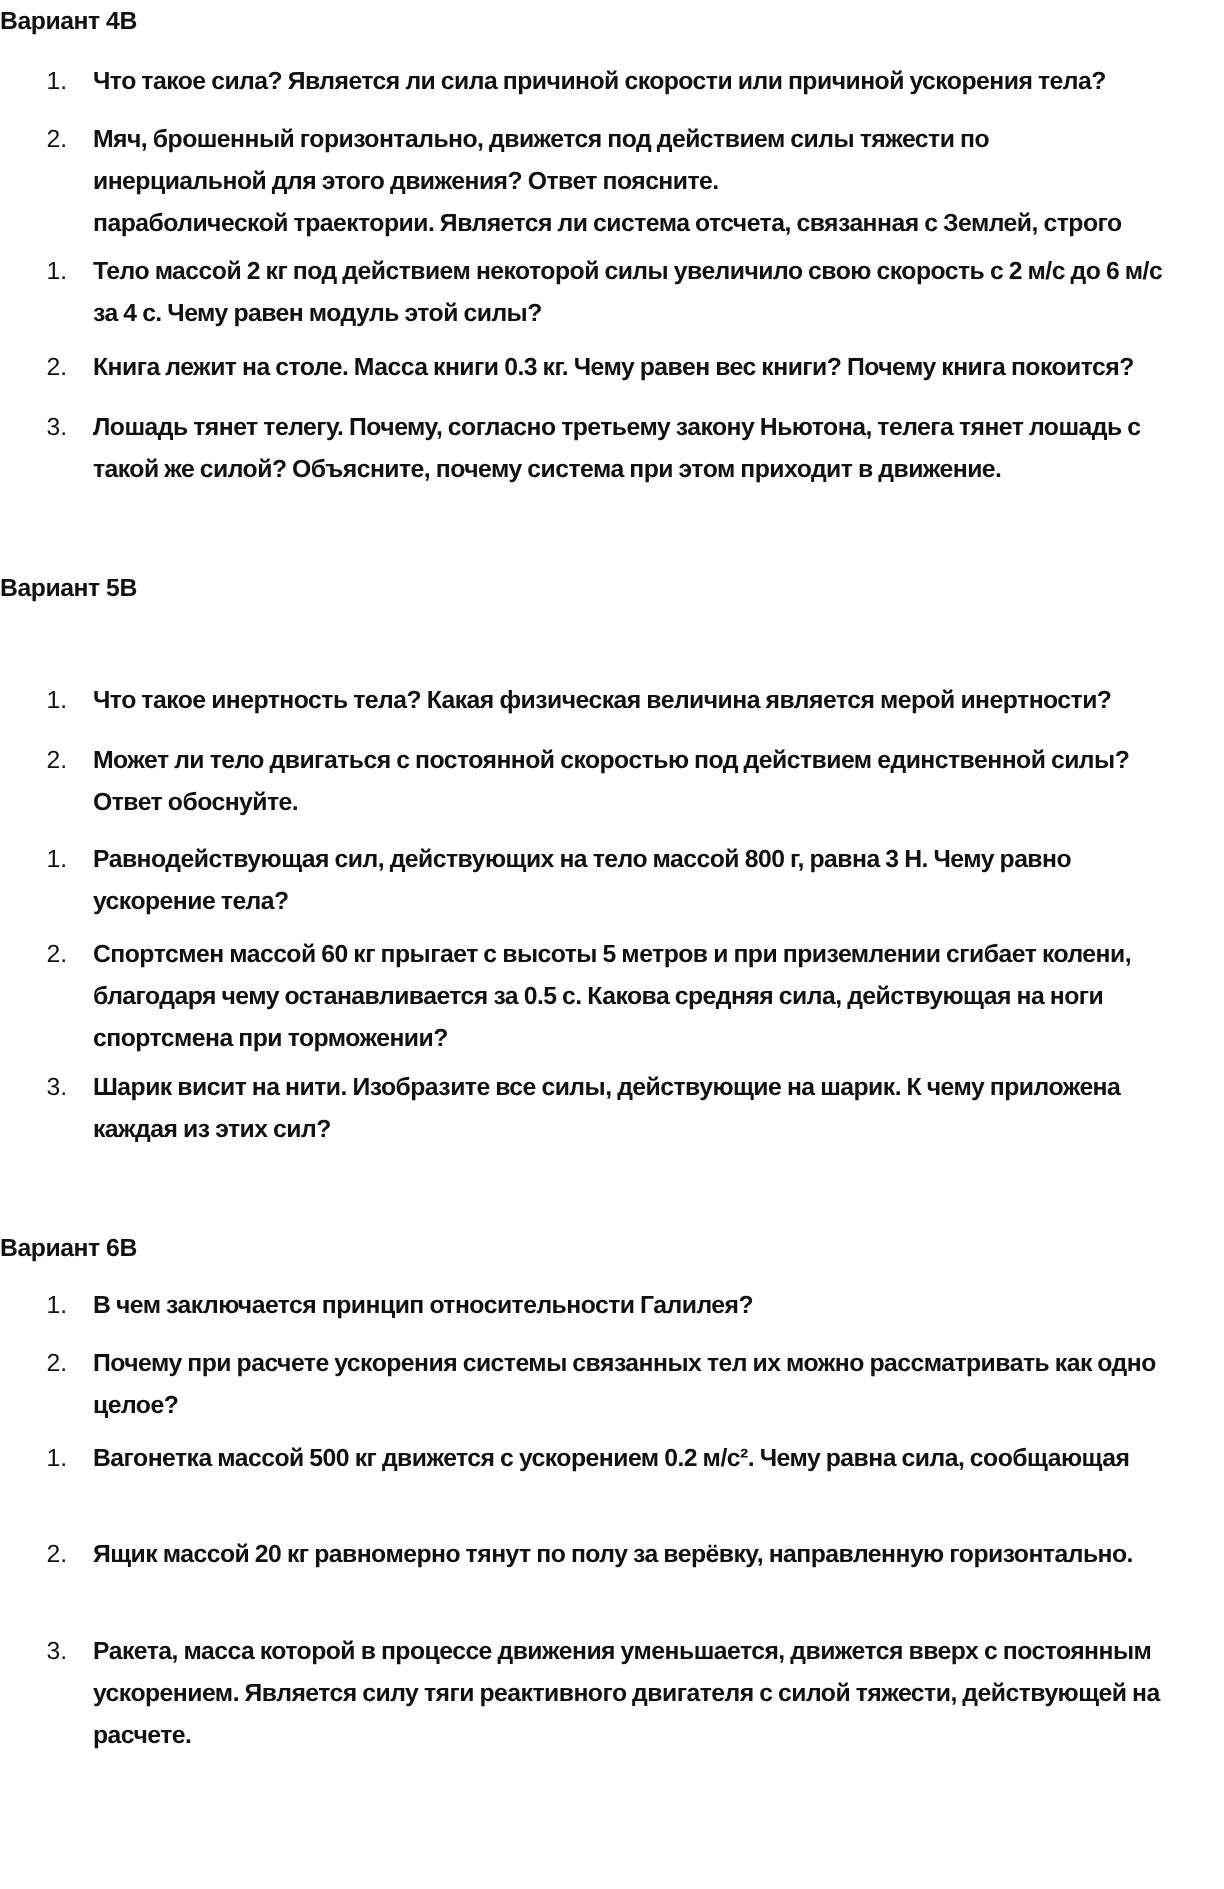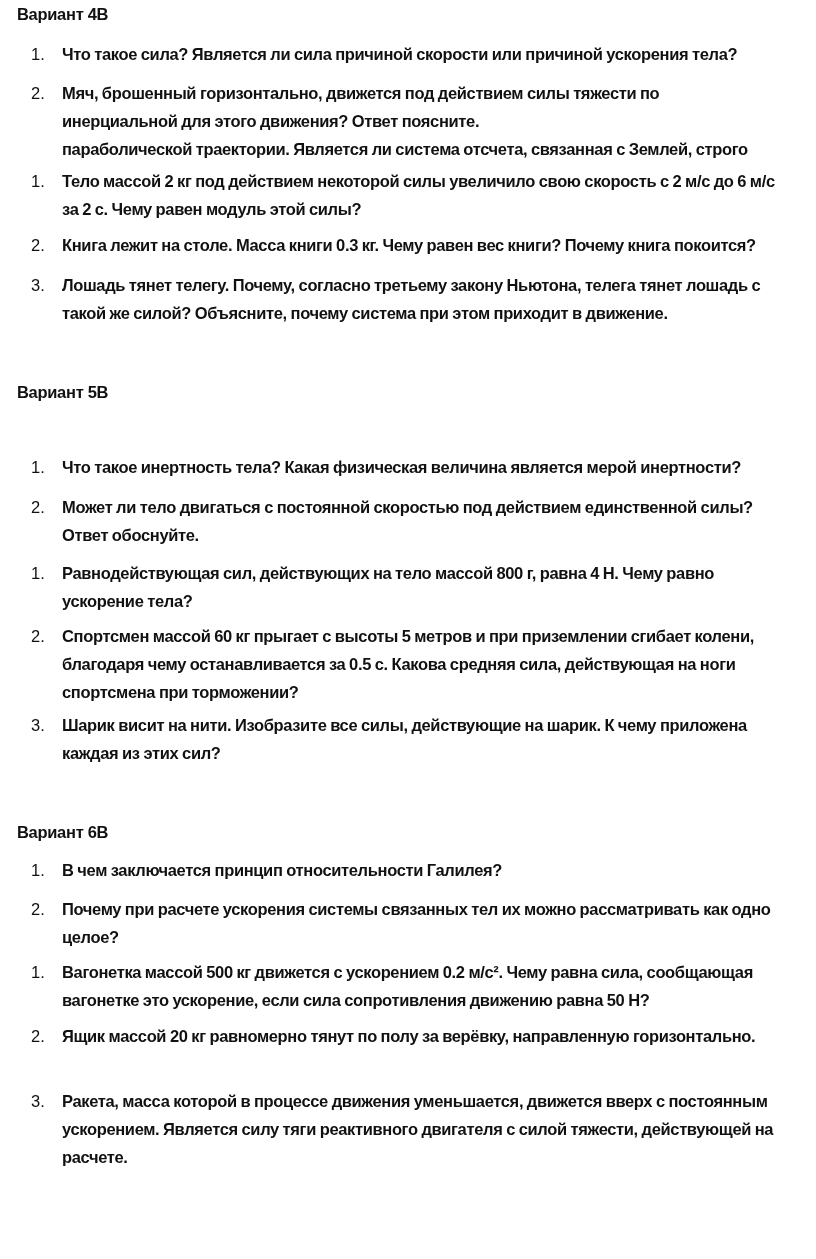--- a/index.html
+++ b/index.html
@@ -1,21 +1,21 @@
 <!DOCTYPE html>
 <html><head>
 <meta charset="utf-8">
 <style>
   html, body { margin: 0; padding: 0; background: #ffffff; }
   body {
     width: 816px; height: 1259px; position: relative; overflow: hidden;
     font-family: "Liberation Sans", sans-serif; color: #111111;
   }
   .heading {
-    position: absolute; left: 17px; font-weight: bold; font-size: 16.5px;
+    position: absolute; left: 0; font-weight: bold; font-size: 16.5px;
     letter-spacing: -0.3px; line-height: 20px; text-align: center;
   }
   .item { position: absolute; left: 0; width: 816px; }
   .num {
     position: absolute; left: 31px; top: 0; font-size: 16.5px; line-height: 28px;
   }
   .text {
     position: absolute; left: 62px; top: 0; width: 750px;
     font-size: 16.5px; line-height: 28px; letter-spacing: -0.35px; word-spacing: -0.5px; font-weight: bold;
   }
@@ -37,21 +37,21 @@
   <div class="text">
     <span class="line">Мяч, брошенный горизонтально, движется под действием силы тяжести по</span>
     <span class="line">инерциальной для этого движения? Ответ поясните.</span>
     <span class="line">параболической траектории. Является ли система отсчета, связанная с Землей, строго</span>
   </div>
 </div>
 <div class="item" style="top:167px">
   <span class="num">1.</span>
   <div class="text">
     <span class="line">Тело массой 2 кг под действием некоторой силы увеличило свою скорость с 2 м/с до 6 м/с</span>
-    <span class="line">за 2 с. Чему равен модуль этой силы?</span>
+    <span class="line">за 4 с. Чему равен модуль этой силы?</span>
   </div>
 </div>
 <div class="item" style="top:231px">
   <span class="num">2.</span>
   <div class="text">
     <span class="line">Книга лежит на столе. Масса книги 0.3 кг. Чему равен вес книги? Почему книга покоится?</span>
   </div>
 </div>
 <div class="item" style="top:271px">
   <span class="num">3.</span>
@@ -72,21 +72,21 @@
 <div class="item" style="top:493px">
   <span class="num">2.</span>
   <div class="text">
     <span class="line">Может ли тело двигаться с постоянной скоростью под действием единственной силы?</span>
     <span class="line">Ответ обоснуйте.</span>
   </div>
 </div>
 <div class="item" style="top:559px">
   <span class="num">1.</span>
   <div class="text">
-    <span class="line">Равнодействующая сил, действующих на тело массой 800 г, равна 4 Н. Чему равно</span>
+    <span class="line">Равнодействующая сил, действующих на тело массой 800 г, равна 3 Н. Чему равно</span>
     <span class="line">ускорение тела?</span>
   </div>
 </div>
 <div class="item" style="top:622px">
   <span class="num">2.</span>
   <div class="text">
     <span class="line">Спортсмен массой 60 кг прыгает с высоты 5 метров и при приземлении сгибает колени,</span>
     <span class="line">благодаря чему останавливается за 0.5 с. Какова средняя сила, действующая на ноги</span>
     <span class="line">спортсмена при торможении?</span>
   </div>
@@ -111,21 +111,20 @@
   <span class="num">2.</span>
   <div class="text">
     <span class="line">Почему при расчете ускорения системы связанных тел их можно рассматривать как одно</span>
     <span class="line">целое?</span>
   </div>
 </div>
 <div class="item" style="top:958px">
   <span class="num">1.</span>
   <div class="text">
     <span class="line">Вагонетка массой 500 кг движется с ускорением 0.2 м/с². Чему равна сила, сообщающая</span>
-    <span class="line">вагонетке это ускорение, если сила сопротивления движению равна 50 Н?</span>
   </div>
 </div>
 <div class="item" style="top:1022px">
   <span class="num">2.</span>
   <div class="text">
     <span class="line">Ящик массой 20 кг равномерно тянут по полу за верёвку, направленную горизонтально.</span>
   </div>
 </div>
 <div class="item" style="top:1087px">
   <span class="num">3.</span>

